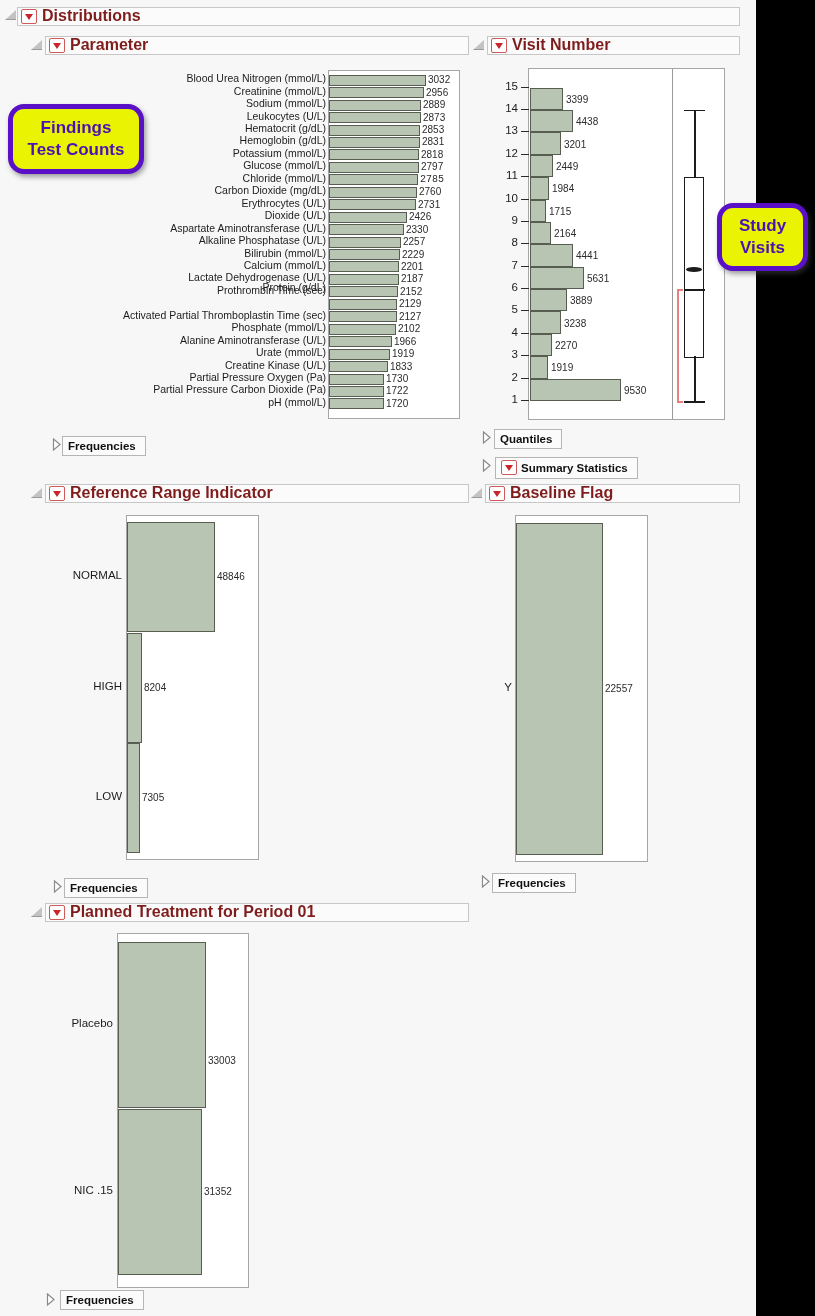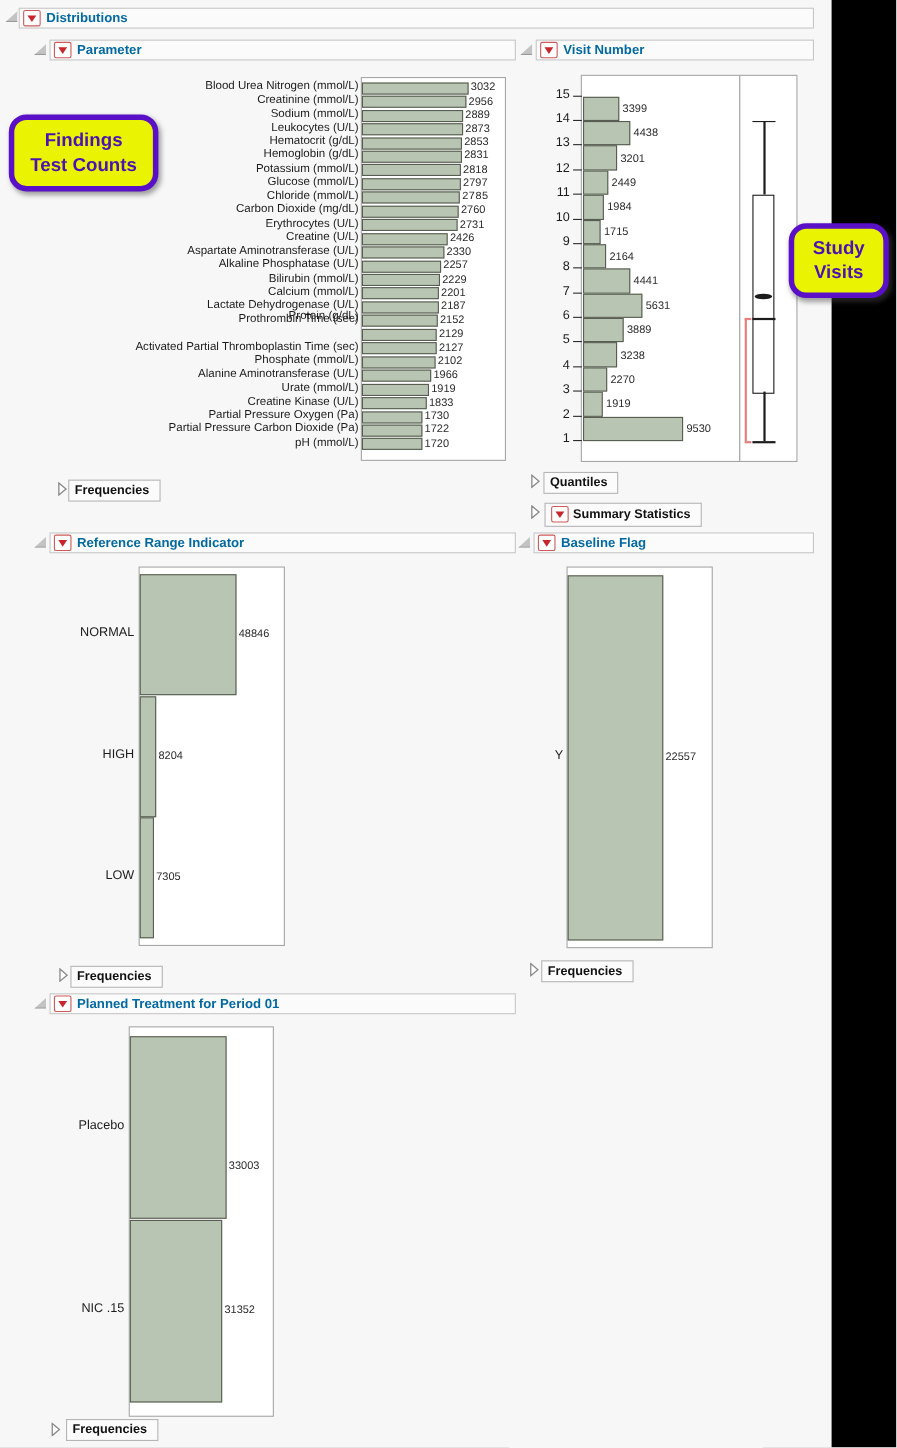--- a/index.html
+++ b/index.html
@@ -7,21 +7,21 @@
     position:relative;width:815px;height:1316px;overflow:hidden;
     background:#f7f7f7;font-family:"Liberation Sans",sans-serif;
     -webkit-font-smoothing:antialiased;
   }
   .black-band{position:absolute;top:0;height:1316px;left:756px;width:59px;background:#000;}
   
   .head-box{
     position:absolute;height:17px;background:#fbfbfb;border:1px solid #c7c7c7;
     display:flex;align-items:center;gap:5px;padding-left:3px;box-sizing:content-box;
   }
-  .head-label{font-size:12px;font-weight:bold;color:#0369a1;white-space:nowrap;padding-bottom:1px;}
+  .head-label{font-size:16px;font-weight:bold;color:#7f1d1d;white-space:nowrap;padding-bottom:1px;}
   .menu-btn{
     width:14px;height:13px;min-width:14px;border:1px solid #cf5a5a;border-radius:2px;background:#fff;
     display:flex;align-items:center;justify-content:center;
   }
   .menu-tri{width:0;height:0;border-left:4px solid transparent;border-right:4px solid transparent;border-top:6px solid #c9252d;}
   .disc-open{position:absolute;width:11px;height:9px;background:#c3c3c3;border-bottom:1px solid #9a9a9a;
     clip-path:polygon(100% 0,100% 100%,0 100%);}
   .disc-closed{position:absolute;width:9px;height:13px;}
   
   .outline-btn{
@@ -83,21 +83,21 @@
         <div class="cat-label" style="top: 14.675px; font-size: 10.5px; line-height: 12px;">Creatinine (mmol/L)</div>
         <div class="cat-label" style="top: 27.125px; font-size: 10.5px; line-height: 12px;">Sodium (mmol/L)</div>
         <div class="cat-label" style="top: 39.575px; font-size: 10.5px; line-height: 12px;">Leukocytes (U/L)</div>
         <div class="cat-label" style="top: 52.025px; font-size: 10.5px; line-height: 12px;">Hematocrit (g/dL)</div>
         <div class="cat-label" style="top: 64.475px; font-size: 10.5px; line-height: 12px;">Hemoglobin (g/dL)</div>
         <div class="cat-label" style="top: 76.925px; font-size: 10.5px; line-height: 12px;">Potassium (mmol/L)</div>
         <div class="cat-label" style="top: 89.375px; font-size: 10.5px; line-height: 12px;">Glucose (mmol/L)</div>
         <div class="cat-label" style="top: 101.825px; font-size: 10.5px; line-height: 12px;">Chloride (mmol/L)</div>
         <div class="cat-label" style="top: 114.275px; font-size: 10.5px; line-height: 12px;">Carbon Dioxide (mg/dL)</div>
         <div class="cat-label" style="top: 126.725px; font-size: 10.5px; line-height: 12px;">Erythrocytes (U/L)</div>
-        <div class="cat-label" style="top: 139.175px; font-size: 10.5px; line-height: 12px;">Creatine (U/L)</div>
+        <div class="cat-label" style="top: 139.175px; font-size: 10.5px; line-height: 12px;">Dioxide (U/L)</div>
         <div class="cat-label" style="top: 151.625px; font-size: 10.5px; line-height: 12px;">Aspartate Aminotransferase (U/L)</div>
         <div class="cat-label" style="top: 164.075px; font-size: 10.5px; line-height: 12px;">Alkaline Phosphatase (U/L)</div>
         <div class="cat-label" style="top: 176.525px; font-size: 10.5px; line-height: 12px;">Bilirubin (mmol/L)</div>
         <div class="cat-label" style="top: 188.975px; font-size: 10.5px; line-height: 12px;">Calcium (mmol/L)</div>
         <div class="cat-label" style="top: 201.425px; font-size: 10.5px; line-height: 12px;">Lactate Dehydrogenase (U/L)</div>
         <div class="cat-label" style="top: 213.875px; font-size: 10.5px; line-height: 12px;">Prothrombin Time (sec)</div>
         <div class="cat-label" style="top: 211px; font-size: 10.5px; line-height: 12px;">Protein (g/dL)</div>
         <div class="cat-label" style="top: 238.775px; font-size: 10.5px; line-height: 12px;">Activated Partial Thromboplastin Time (sec)</div>
         <div class="cat-label" style="top: 251.225px; font-size: 10.5px; line-height: 12px;">Phosphate (mmol/L)</div>
         <div class="cat-label" style="top: 263.675px; font-size: 10.5px; line-height: 12px;">Alanine Aminotransferase (U/L)</div>

